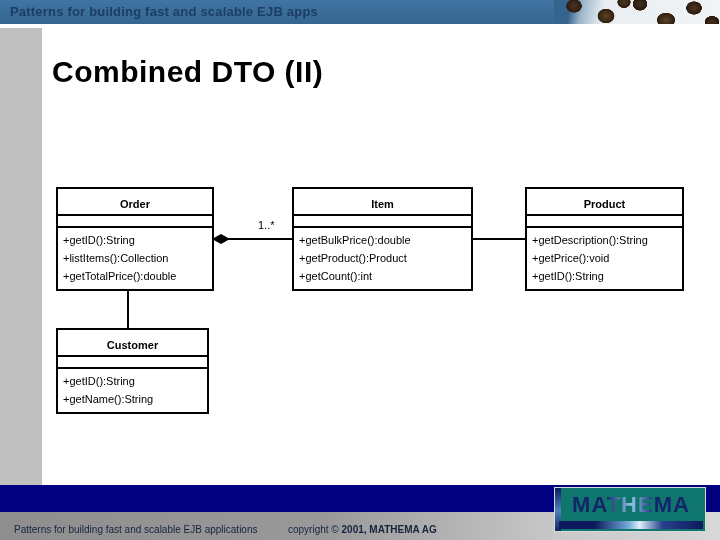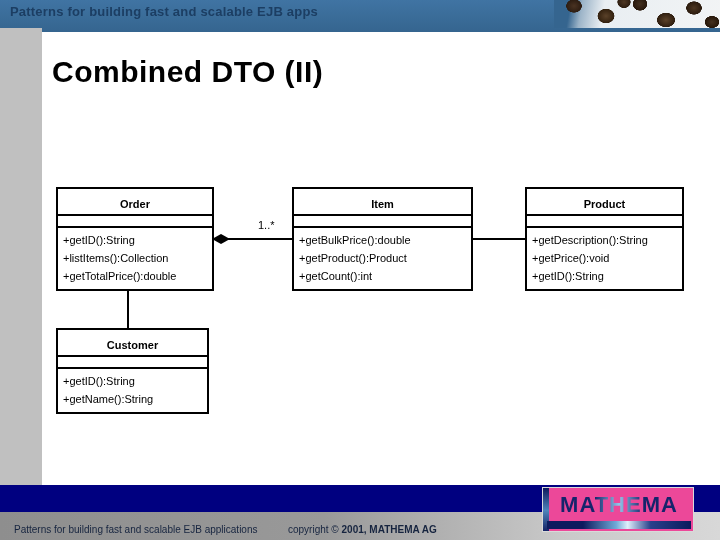--- a/index.html
+++ b/index.html
@@ -12,21 +12,21 @@
     height: 540px;
     position: relative;
     overflow: hidden;
     font-family: "Liberation Sans", sans-serif;
   }
 
   
   #header-band {
     position: absolute;
     left: 0; top: 0;
-    width: 720px; height: 32px;
+    width: 720px; height: 24px;
     background: #3a6e9e;
     background: linear-gradient(180deg, #4074a3 0%, #35658f 100%);
     overflow: hidden;
   }
   #header-title {
     position: absolute;
     left: 10px; top: 4px;
     font-size: 13px;
     font-weight: bold;
     color: #1c3e63;
@@ -144,23 +144,23 @@
     color: #16243f;
     white-space: nowrap;
   }
   #footer-left  { left: 14px; top: 524px; }
   #footer-right { left: 288px; top: 524px; font-weight: bold; }
   #footer-right .copy-lead { font-weight: normal; }
 
   
   #logo {
     position: absolute;
-    left: 542px; top: 487px;
+    left: 554px; top: 487px;
     width: 152px; height: 45px;
-    background: #ec4899;
+    background: #0f766e;
     border: 1px solid #d9d9d9;
     box-sizing: border-box;
     overflow: hidden;
   }
   #logo-text {
     position: absolute;
     left: 0; top: 4px;
     width: 152px;
     text-align: center;
     font-size: 22px;

